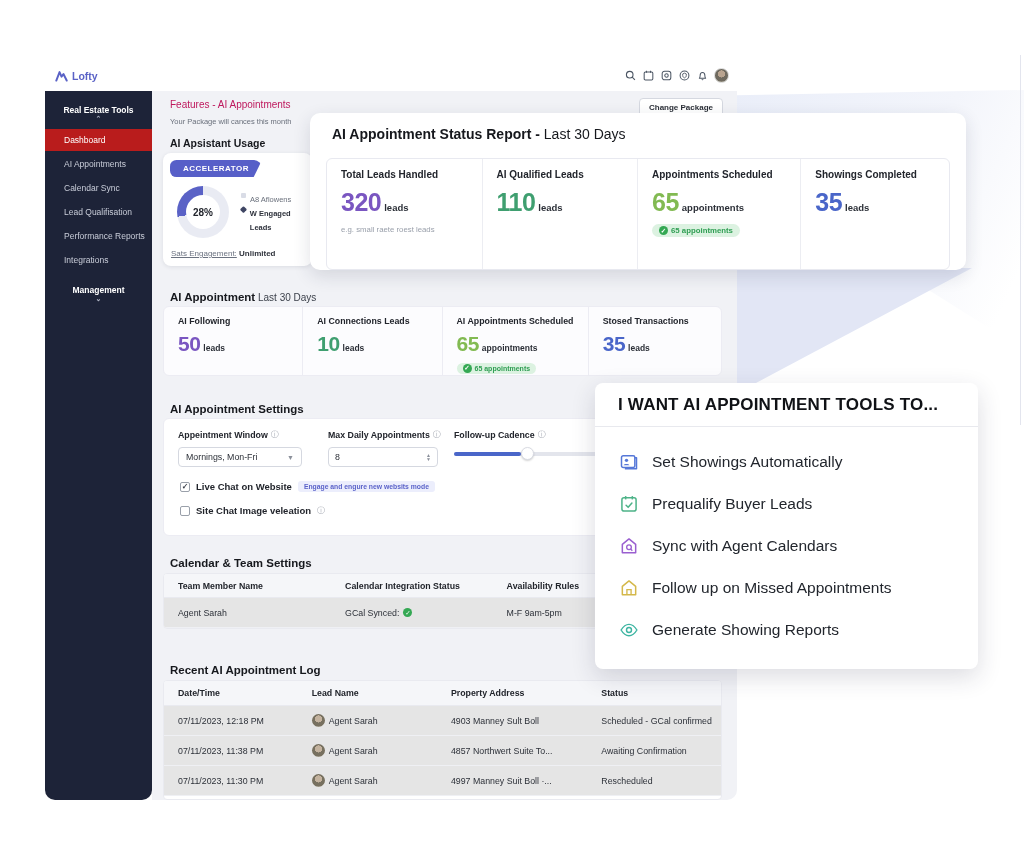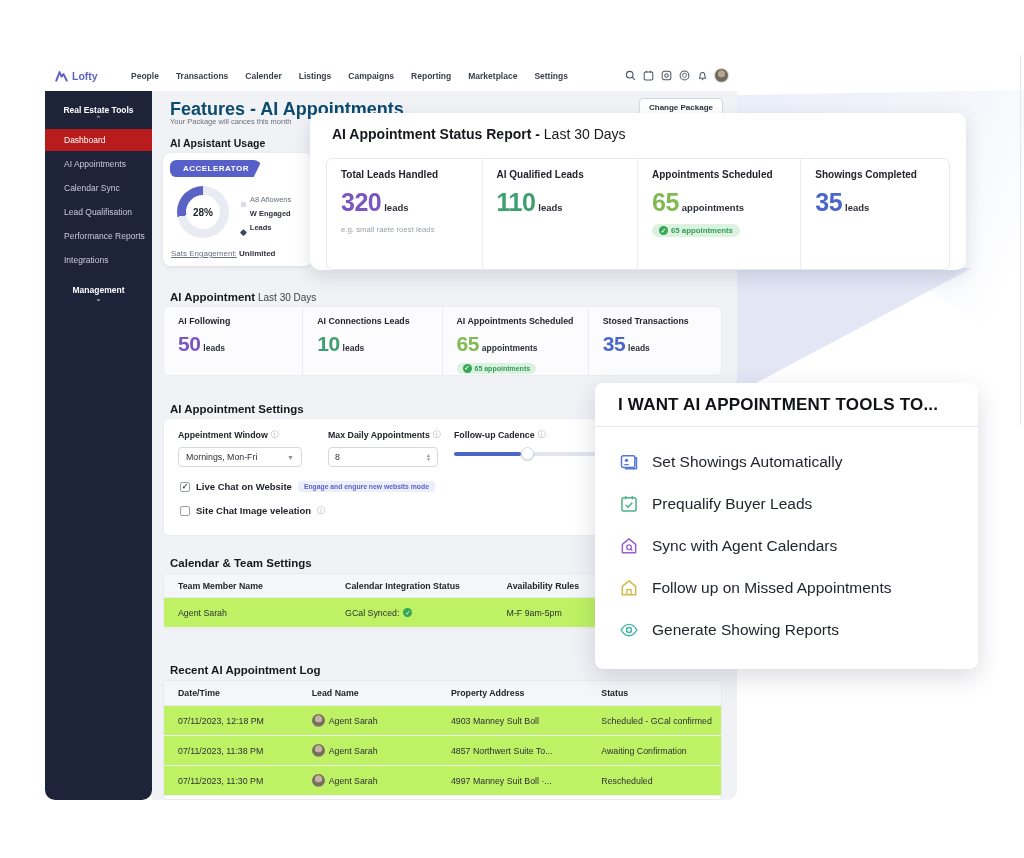--- a/index.html
+++ b/index.html
@@ -36,21 +36,21 @@
     color:#fff; font-weight:bold;flex-direction:column; }
   .sb-chev { font-size:7px; color:#aeb3c2; }
   .sb-item { padding:6px 0 6px 19px; margin:2px 0; cursor:pointer; }
   .sb-item.sel { background:#b91c1c; color:#fff; }
   .sb-gap { height:8px; }
 
   
   .content { position:absolute; left:107px; top:31px; width:585px; height:709px;
     background:#f1f2f6; border-radius:0 0 10px 0; }
 
-  .page-title { position:absolute; left:18px; top:8px; font-size:18px; font-weight:bold; color:#0c4a6e; }
+  .page-title { position:absolute; left:18px; top:8px; font-size:10px; font-weight:normal; color:#be185d; }
   .page-sub { position:absolute; left:18px; top:26px; font-size:7.5px; color:#6a707c; }
   .btn-change { position:absolute; right:14px; top:7px; background:#fff; border:1px solid #d5d8e0;
     border-radius:4px; font-size:8px; font-weight:600; color:#2c3038; padding:4px 9px; cursor:pointer; }
 
   .sec-title { position:absolute; font-size:11.5px; font-weight:bold; color:#16181d; }
   .sec-title .lt { font-weight:normal; color:#3c414b; font-size:10px; }
 
   
   .usage-title { left:18px; top:46px; font-size:10.5px; }
   .usage-card { position:absolute; left:11px; top:62px; width:149px; height:113px; background:#fff;
@@ -58,21 +58,21 @@
   .accel { position:absolute; left:7px; top:7px; width:92px; height:17px; background:#575fc8;
     color:#fff; font-size:8px; font-weight:bold; letter-spacing:.5px; display:flex; align-items:center;
     justify-content:center; border-radius:9px 12px 12px 9px; clip-path:polygon(0 0,100% 0,91% 100%,0 100%); }
   .donut { position:absolute; left:14px; top:33px; width:52px; height:52px; border-radius:50%;
     background:conic-gradient(#e9ebf3 0 72%, #5a62c6 72% 100%); }
   .donut::after { content:""; position:absolute; left:9px; top:9px; width:34px; height:34px;
     border-radius:50%; background:#fff; }
   .donut-pct { position:absolute; left:0; top:0; width:52px; height:52px; display:flex;
     align-items:center; justify-content:center; font-size:10px; font-weight:bold; color:#23262e; z-index:1; }
   .usage-legend { position:absolute; left:78px; top:40px; font-size:7.5px; color:#6a707c; line-height:14px; }
-  .leg-row { display:flex; align-items:flex-end; gap:4px; }
+  .leg-row { display:flex; align-items:flex-start; gap:4px; }
   .leg-dot1 { width:5px; height:5px; background:#d9dce6; border-radius:1px; }
   .leg-dot2 { width:5px; height:5px; background:#3f4664; border-radius:1px; transform:rotate(45deg); }
   .leg-row.dark { color:#2e323c; font-weight:600; }
   .usage-foot { position:absolute; left:8px; bottom:8px; font-size:8px; }
   .usage-foot .lnk { color:#6b7280; text-decoration:underline; cursor:pointer; }
   .usage-foot .val { color:#30343d; font-weight:bold; }
 
   
   .status-card { position:absolute; left:310px; top:113px; width:656px; height:157px; background:#fff;
     border-radius:10px; box-shadow:0 6px 18px rgba(35,40,70,.14); z-index:4; }
@@ -131,21 +131,21 @@
   .checkbox { width:10px; height:10px; border:1px solid #9aa0aa; border-radius:2px; background:#fff;
     font-size:8px; color:#3c414b; display:flex; align-items:center; justify-content:center; cursor:pointer; }
   .chip { background:#eceefc; color:#5b63c9; font-size:6.8px; font-weight:600; padding:2px 6px; border-radius:3px; }
 
   
   .cal-title { left:18px; top:466px; }
   .table { position:absolute; background:#fff; border:1px solid #e9eaf0; border-radius:4px; overflow:hidden; }
   .cal-table { left:11px; top:482px; width:559px; height:56px; }
   .t-head { background:#f5f6f9; display:grid; align-items:center; font-size:8.8px; font-weight:bold;
     color:#22252c; border-bottom:1px solid #e9eaf0; }
-  .t-row { display:grid; align-items:center; font-size:8.8px; color:#2c3038; background:#bef264;
+  .t-row { display:grid; align-items:center; font-size:8.8px; color:#2c3038; background:#e5e5e5;
     border-bottom:1px solid #eff0f4; }
   .cal-cols { grid-template-columns:30% 29% 41%; height:24px; }
   .cal-row { height:30px; }
   .cell { padding-left:14px; display:flex; align-items:center; gap:4px; }
   .gchk { width:9px; height:9px; border-radius:50%; background:#34a853; color:#fff; font-size:6.5px;
     display:flex; align-items:center; justify-content:center; }
 
   .log-title { left:18px; top:573px; }
   .log-table { left:11px; top:589px; width:559px; height:120px; }
   .log-cols { grid-template-columns:24% 25% 27% 24%; }
@@ -178,30 +178,20 @@
   <div class="app">
 
     <div class="topnav">
       <div class="logo">
         <span>
           <svg width="13" height="12" viewBox="0 0 20 18">
               <path d="M2 16 L7 3 L10 10 L13 6 L18 16" stroke="#5a62c6" fill="none" stroke-width="3" stroke-linecap="round" stroke-linejoin="round"></path>
             </svg>
         </span>
         <span class="logo-text">Lofty</span>
-      </div>
-      <div class="nav-items">
-        <span class="nav-item">People</span>
-        <span class="nav-item">Transactions</span>
-        <span class="nav-item">Calender</span>
-        <span class="nav-item">Listings</span>
-        <span class="nav-item">Campaigns</span>
-        <span class="nav-item">Reporting</span>
-        <span class="nav-item">Marketplace</span>
-        <span class="nav-item">Settings</span>
       </div>
       <div class="nav-icons">
         <span class="nav-ico">
           <svg width="11" height="11" viewBox="0 0 14 14">
               <circle cx="6" cy="6" r="4.2" stroke="#4b5563" fill="none" stroke-width="1.4"></circle>
               <line x1="9.2" y1="9.2" x2="12.6" y2="12.6" stroke="#4b5563" stroke-width="1.4"></line>
             </svg>
         </span>
         <span class="nav-ico">
           <svg width="11" height="11" viewBox="0 0 14 14">

